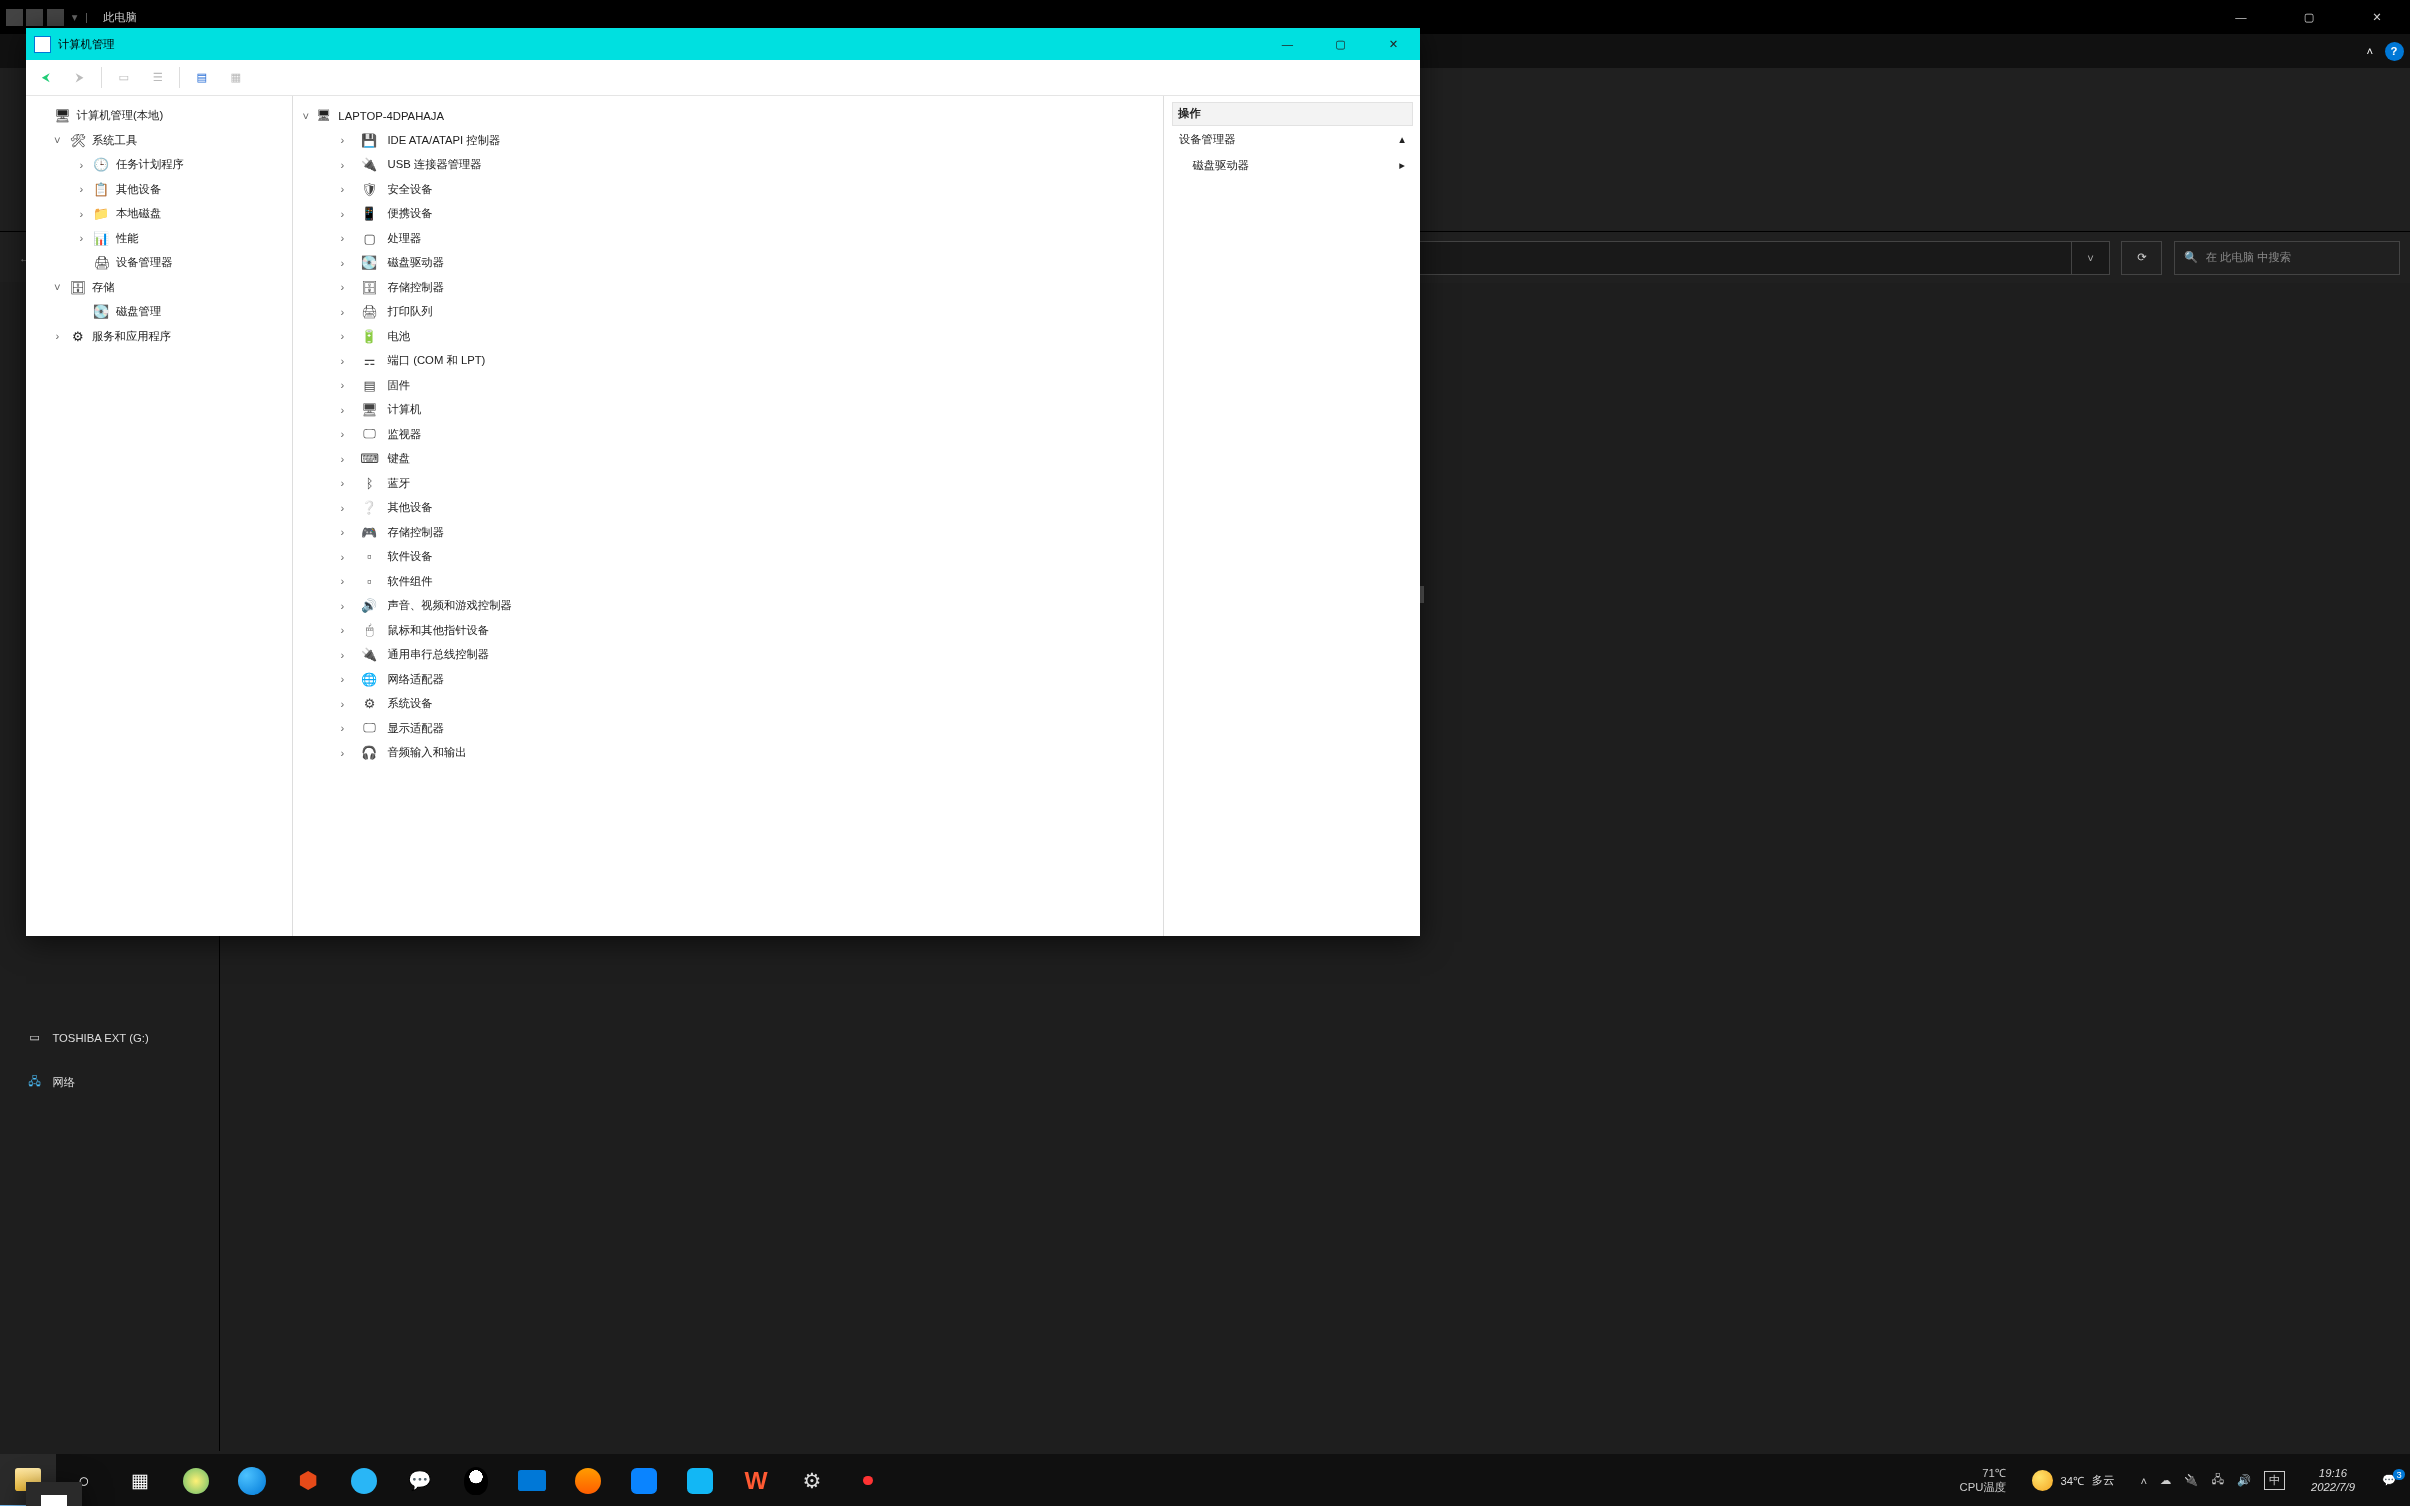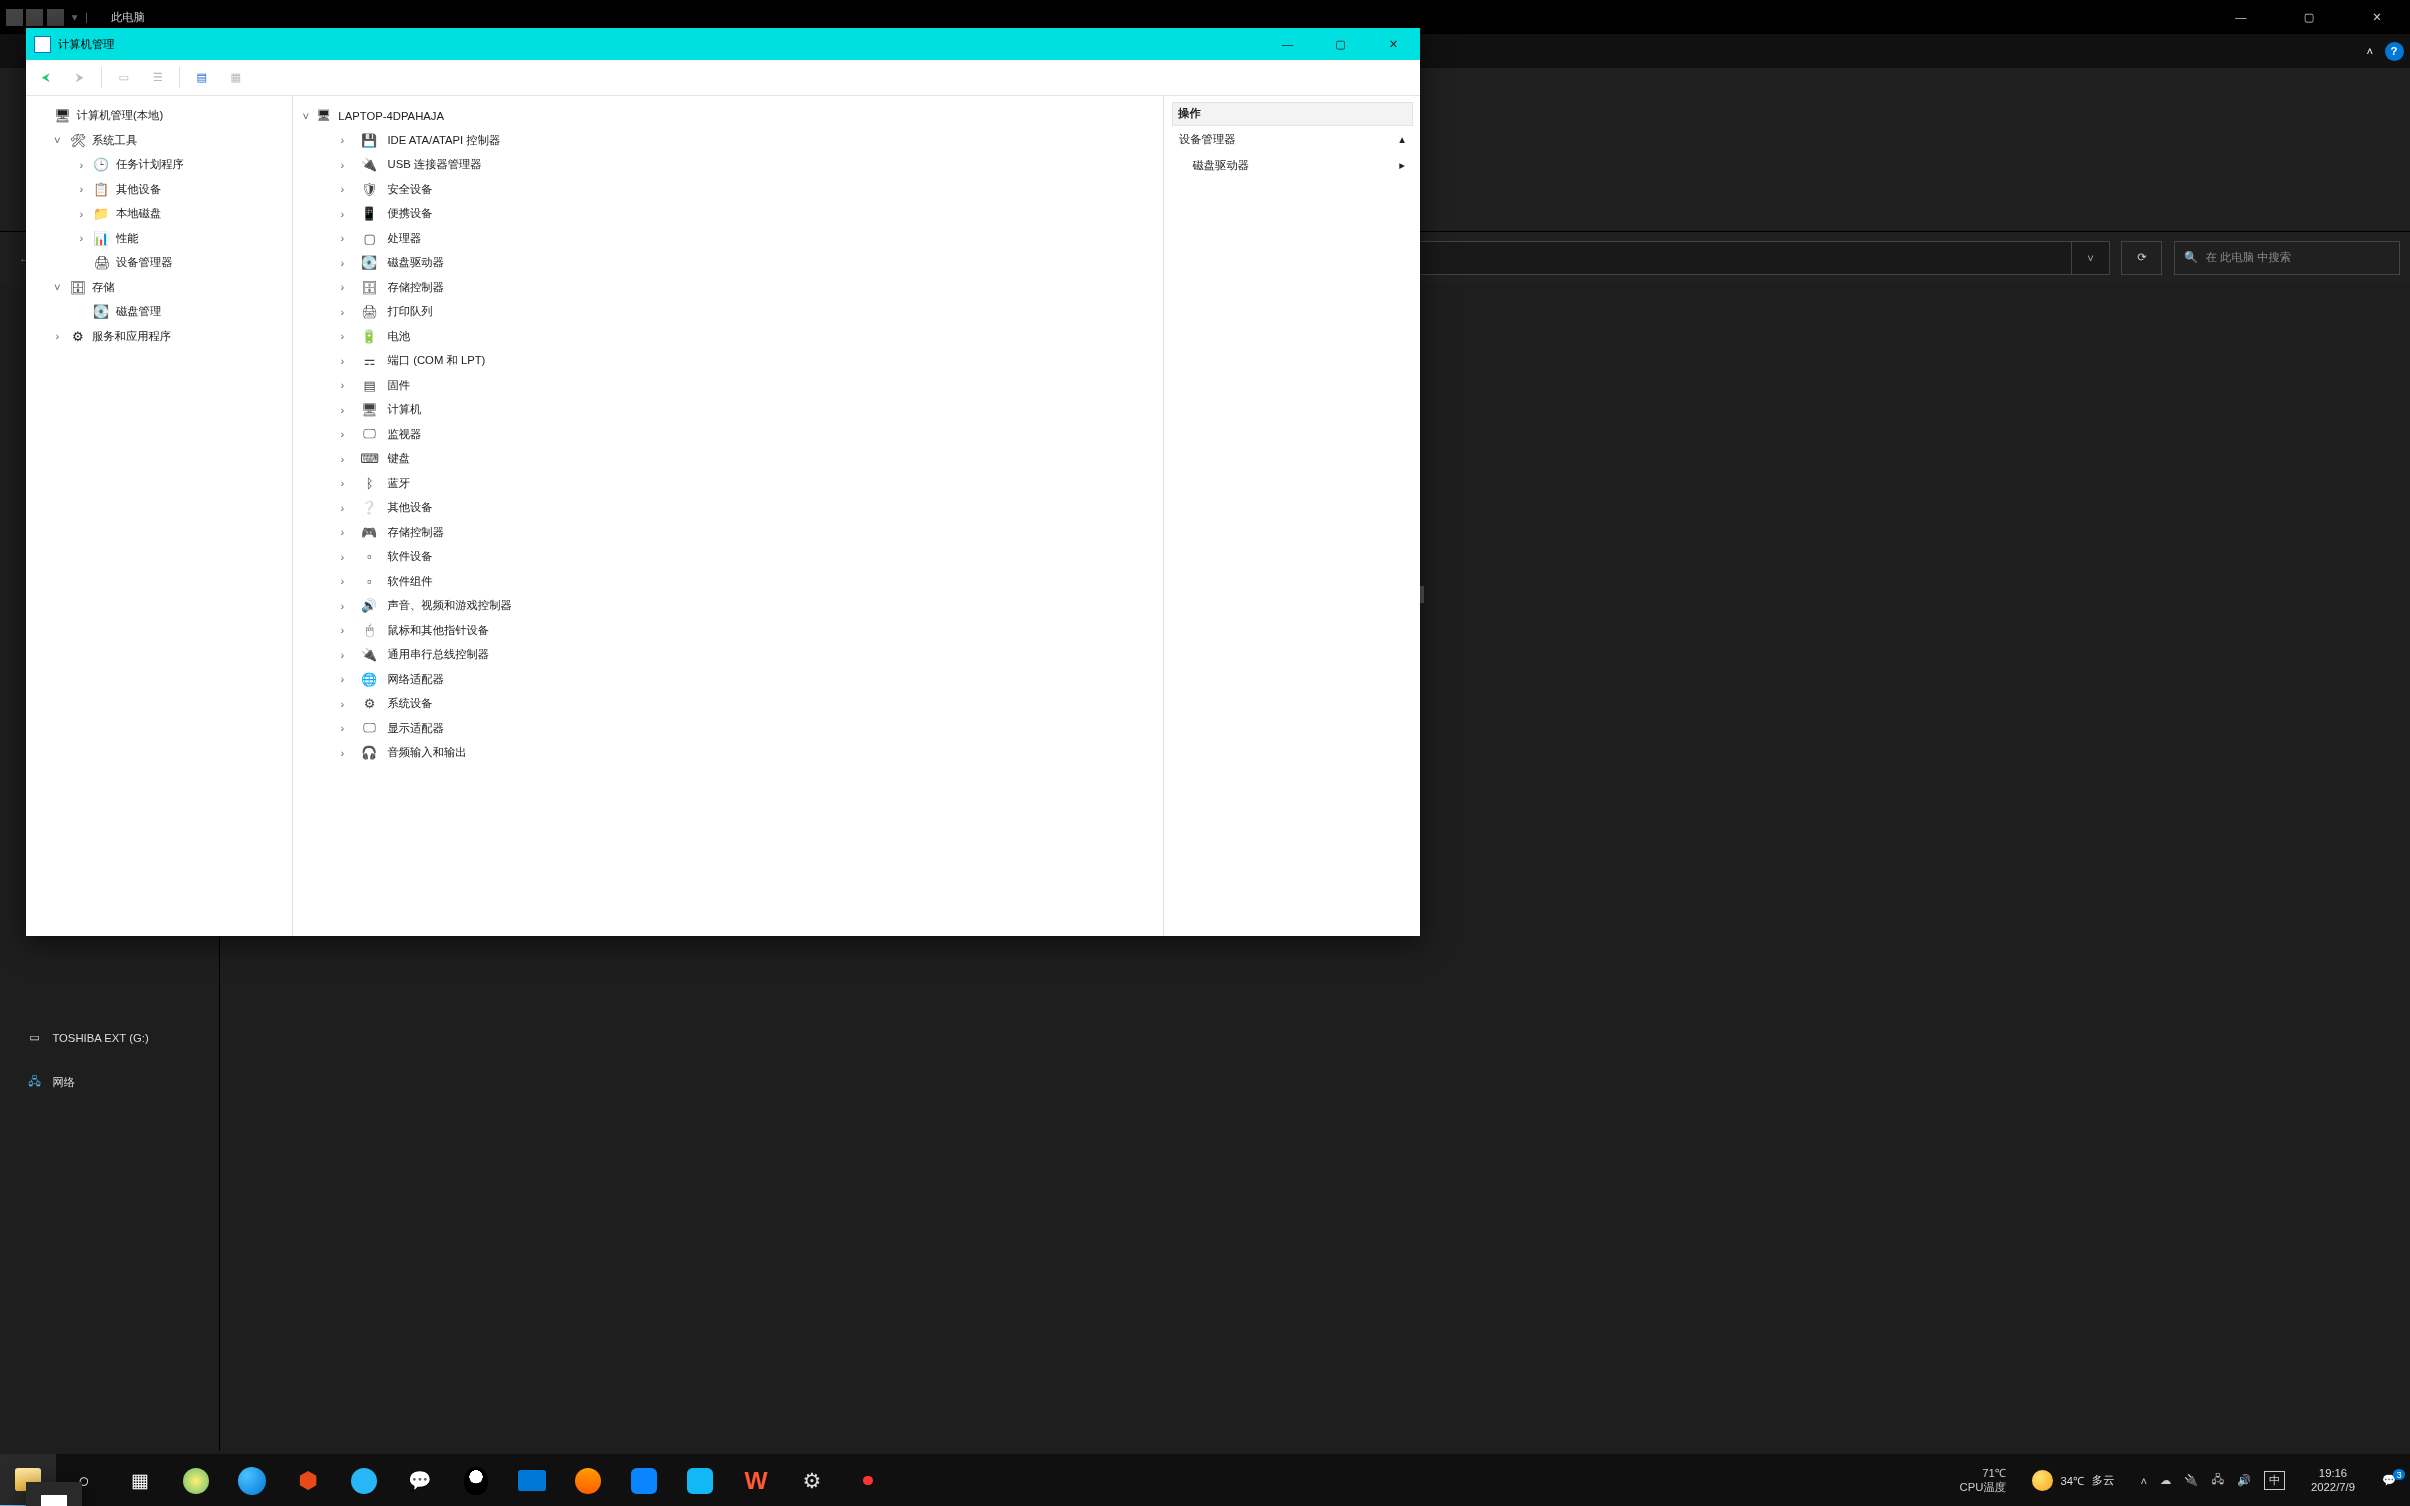--- a/index.html
+++ b/index.html
@@ -4,21 +4,21 @@
 <style>
 * { margin:0; padding:0; box-sizing:border-box; font-family:"Microsoft YaHei","Segoe UI",sans-serif; font-size:11.3px; user-select:none; }
 html,body { width:2411px; height:1507px; background:#1e1e1e; overflow:hidden; position:relative; }
 
 
 .explorer { position:absolute; inset:0; background:#1e1e1e; color:#ddd; }
 .explorer .titlebar { height:34px; background:#000; display:flex; align-items:center; }
 .explorer .titlebar .tab { display:flex; align-items:center; height:100%; padding:0 5.6px; }
 .explorer .titlebar .tab .sq { width:17px; height:17px; background:#444; margin-right:3.8px; }
 .explorer .titlebar .pipe { color:#666; margin:0 3.8px; }
-.explorer .titlebar .title { color:#ddd; padding-left:5.6px;margin-left:8px; }
+.explorer .titlebar .title { color:#ddd; padding-left:5.6px; }
 .explorer .titlebar .winctl { margin-left:auto; display:flex; }
 .explorer .titlebar .winctl div { width:68px; height:34px; display:flex; align-items:center; justify-content:center; color:#ccc; }
 
 .ribbon-header { height:34px; background:#111; display:flex; align-items:center; justify-content:flex-end; padding-right:7.5px; gap:11.3px; }
 .ribbon-header .caret { color:#fff; }
 .ribbon-header .help { width:19px; height:19px; border-radius:50%; background:#0078d7; color:#fff; display:flex; align-items:center; justify-content:center; font-weight:bold; }
 
 .ribbon-body { height:164px; background:#202020; border-bottom:0.9px solid #000; }
 
 .addrbar { height:51px; background:#202020; display:flex; align-items:center; padding:0 11.3px; gap:11.3px; }
@@ -74,21 +74,21 @@
 .tb.wps .ico{color:#ff5a33;font-size:24.5px;font-weight:bold;}
 .tb.mmc .ico{width:26px;height:26px;background:#fff;}
 .tb.gear .ico{color:#ddd;font-size:21px;}
 .tb.rec .ico{width:9.4px;height:9.4px;background:#f33;border-radius:50%;}
 .sysinfo { margin-left:auto; display:flex; align-items:center; height:100%; }
 .cputemp { display:flex; flex-direction:column; align-items:flex-end; justify-content:center; padding:0 13px; color:#ccc; line-height:1.2; }
 .weather { display:flex; align-items:center; gap:7.5px; padding:0 13px; color:#ddd; }
 .weather .sun { width:21px; height:21px; border-radius:50%; background:radial-gradient(circle at 35% 35%,#ffe36b,#f5a623); }
 .tray { display:flex; align-items:center; gap:13px; padding:0 13px; color:#ccc; }
 .ime { border:0.9px solid #ccc; padding:0.9px 3.8px; font-size:11.3px; }
-.clock { display:flex; flex-direction:column; align-items:center; padding:0 13px; color:#ddd; line-height:1.2; }
+.clock { display:flex; flex-direction:column; align-items:center; padding:0 13px; color:#ddd; line-height:1.2;font-style:italic; }
 .notif { width:43px; display:flex; align-items:center; justify-content:center; color:#ddd; position:relative; }
 .notif .badge { position:absolute; bottom:7.5px; right:5.6px; background:#0078d7; color:#fff; border-radius:7.5px; font-size:9.4px; padding:0 3.8px; }
 
 
 .mmc { position:absolute; left:26px; top:28px; width:1394px; height:908px; background:#15803d; box-shadow:0 5.6px 28px rgba(0,0,0,.6); z-index:40; display:flex; flex-direction:column; }
 .mmc .titlebar { height:32px; background:#00e0e0; display:flex; align-items:center; padding-left:7.5px; }
 .mmc .titlebar .ticon { width:17px; height:17px; background:#fff; margin-right:7.5px; border:0.9px solid #0078d7; }
 .mmc .titlebar .ttitle { color:#000; }
 .mmc .titlebar .winctl { margin-left:auto; display:flex; }
 .mmc .titlebar .winctl div { width:53px; height:32px; display:flex; align-items:center; justify-content:center; color:#222; }

